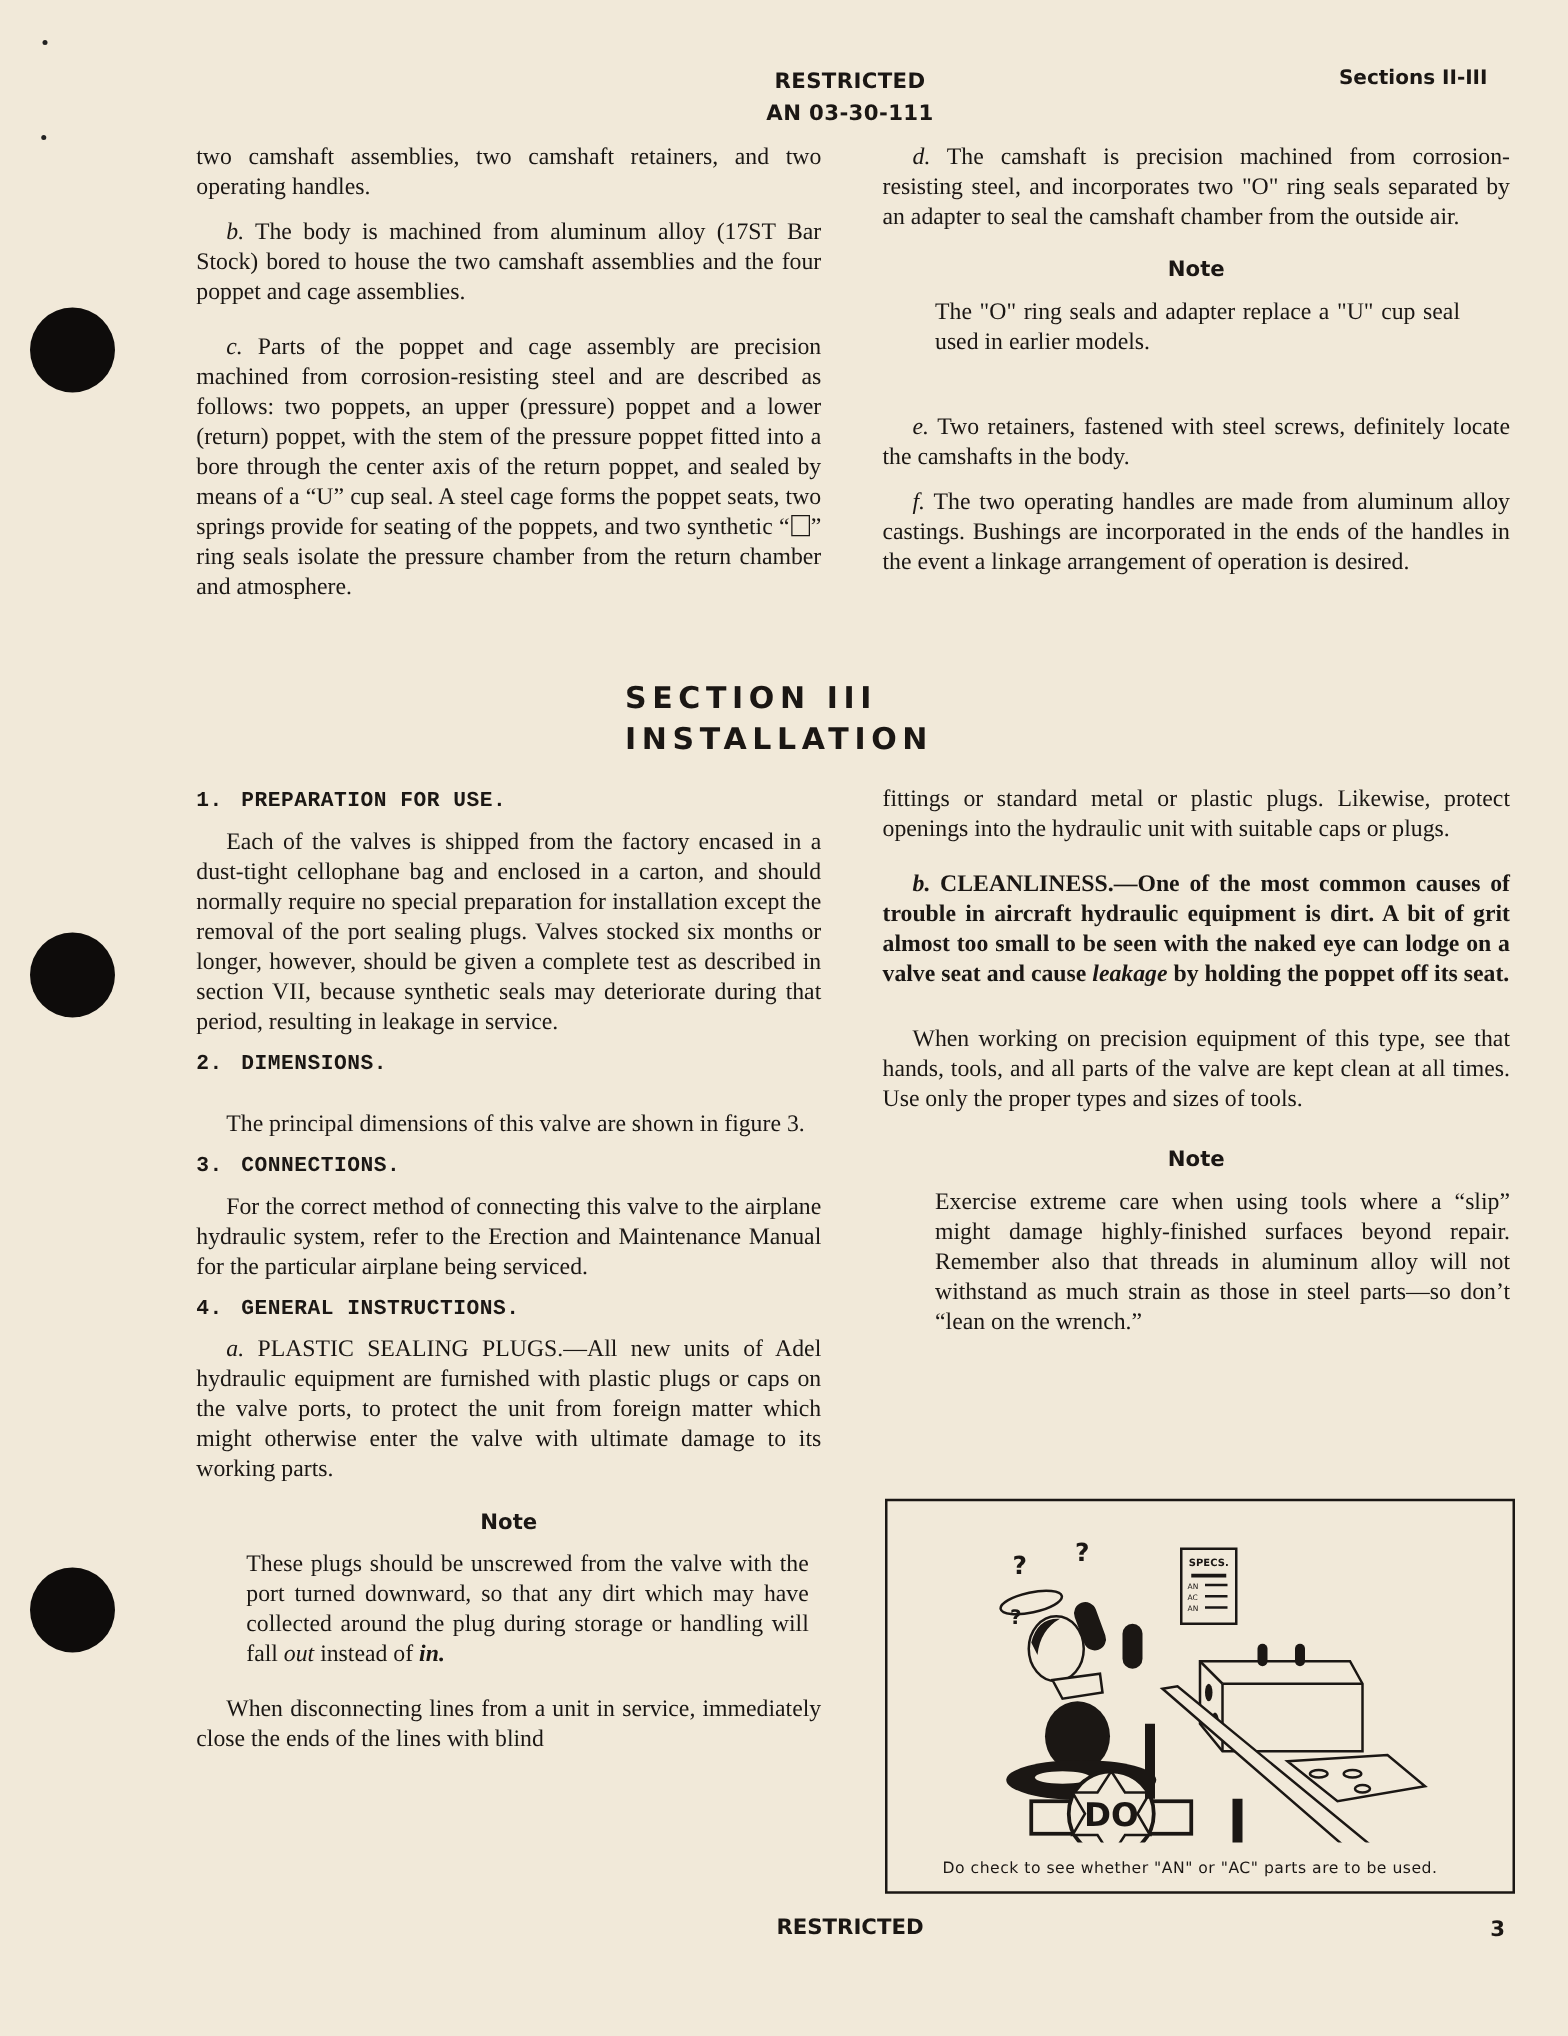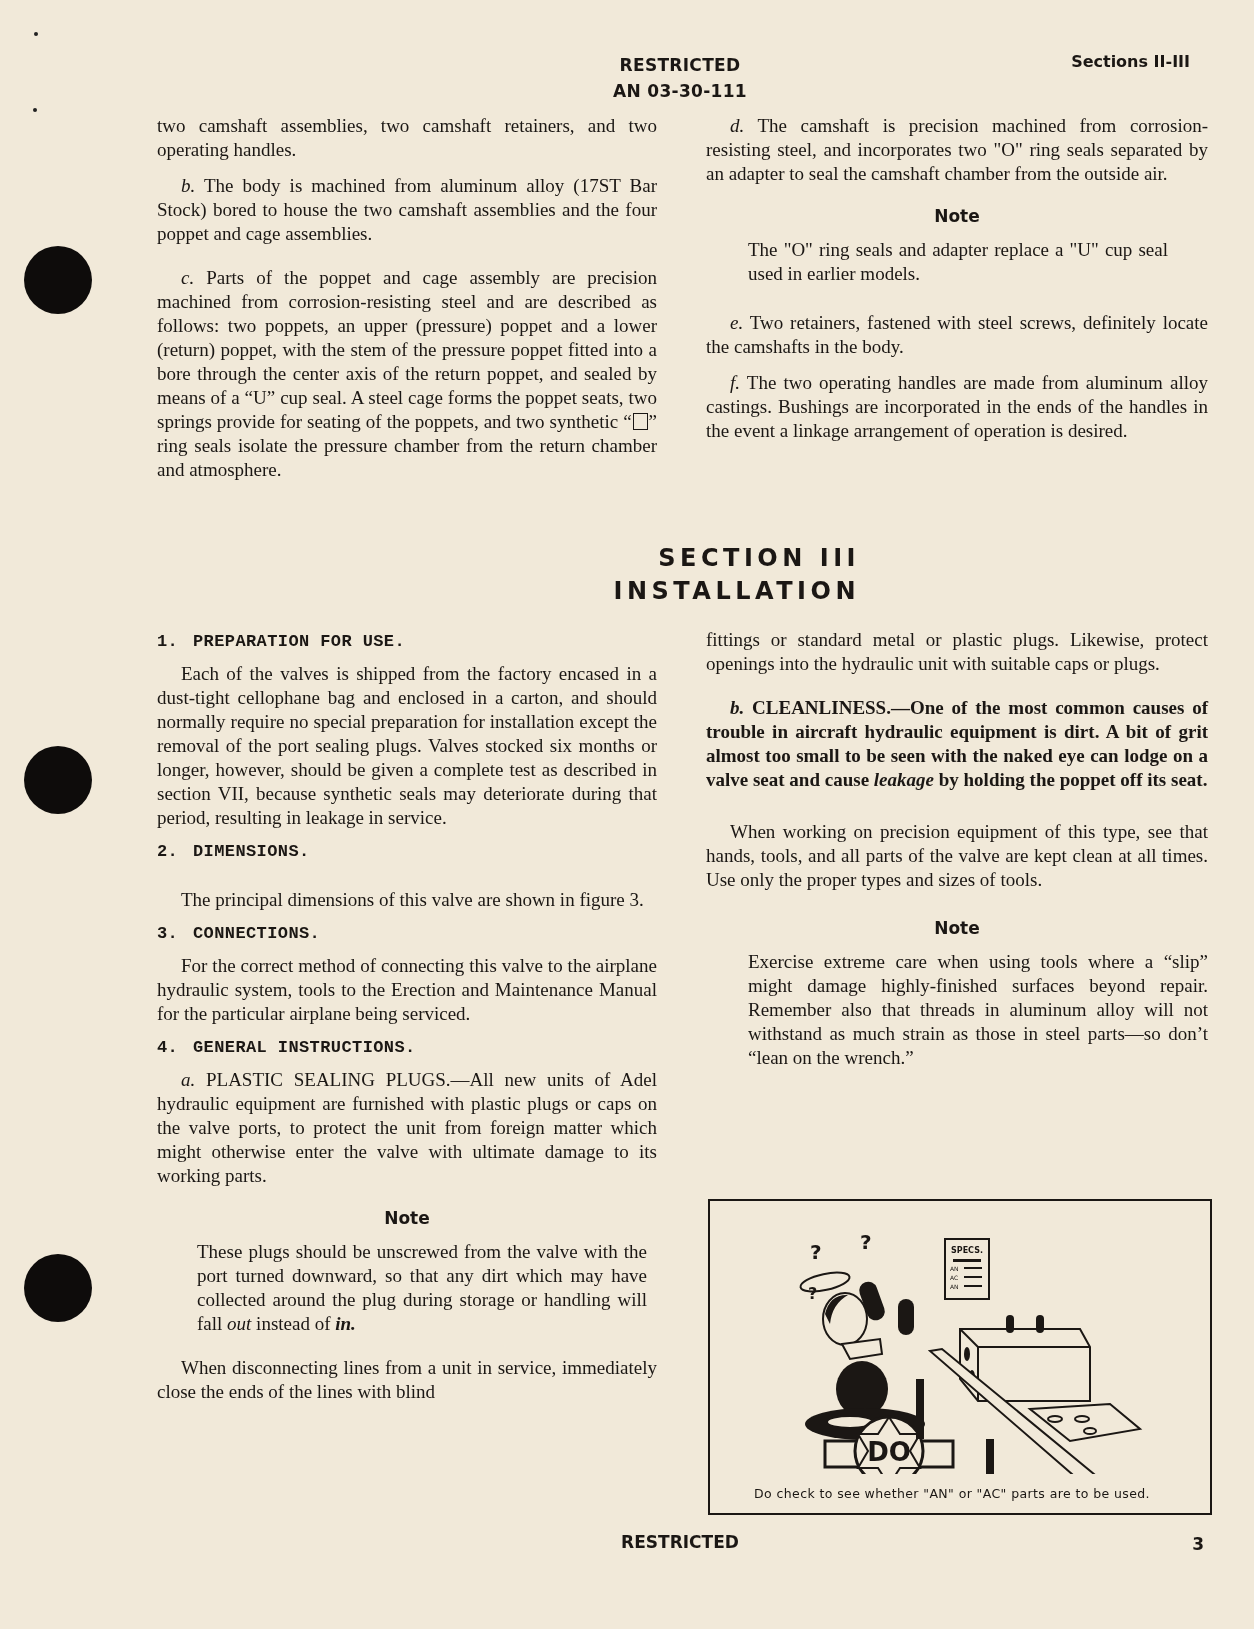--- a/index.html
+++ b/index.html
@@ -19,21 +19,21 @@
   .col-left { left: 157px; width: 500px; }
   .col-right { left: 706px; width: 502px; }
   p { margin: 0; text-align: justify; }
   .ind { text-indent: 24px; }
   .gap { margin-top: 12px; }
   .gap2 { margin-top: 20px; }
   .it { font-style: italic; }
   .note-title { text-align: center; font-family: "DejaVu Sans", "Liberation Sans", sans-serif; font-weight: bold; font-size: 17px; margin: 18px 0 10px; }
   .note-body { margin-left: 42px; margin-right: 0; }
   .box-char { display: inline-block; width: 13px; height: 15px; border: 1.5px solid #1b1714; vertical-align: -2px; margin: 0 1px; }
-  .sec-wrap { position: absolute; left: 500px; width: 360px; top: 542px; text-align: right;
+  .sec-wrap { position: absolute; left: 500px; width: 360px; top: 542px; text-align: left;
     font-family: "DejaVu Sans", "Liberation Sans", sans-serif; font-weight: 900; font-size: 24px; letter-spacing: 4.5px; line-height: 33px; }
   h3 { margin: 0; font-family: Liberation Mono, monospace; font-weight: bold; font-size: 17px; letter-spacing: 0.4px; line-height: 24px; }
   h3 .num { display: inline-block; width: 36px; }
   .figure { position: absolute; left: 708px; top: 1199px; width: 500px; height: 312px; border: 2px solid #1b1714; }
   .fig-caption { position: absolute; left: 0; right: 16px; bottom: 12px; text-align: center;
     font-family: "DejaVu Sans", "Liberation Sans", sans-serif; font-size: 12.5px; letter-spacing: 0.4px; }
   .fig-art { position: absolute; left: 60px; top: 18px; width: 380px; height: 255px; }
   .footer-center { position: absolute; left: 560px; width: 240px; top: 1532px; text-align: center;
     font-family: "DejaVu Sans", "Liberation Sans", sans-serif; font-weight: bold; font-size: 17px; }
   .footer-right { position: absolute; right: 50px; top: 1534px; font-family: "DejaVu Sans", "Liberation Sans", sans-serif; font-weight: bold; font-size: 17px; }
@@ -58,36 +58,36 @@
   <div class="col col-left" style="top:114px;">
     <p>two camshaft assemblies, two camshaft retainers, and two operating handles.</p>
     <p class="ind gap"><span class="it">b.</span> <span>The body is machined from aluminum alloy (17ST Bar Stock) bored to house the two camshaft assemblies and the four poppet and cage assemblies.</span></p>
     <p class="ind gap2"><span class="it">c.</span> <span>Parts of the poppet and cage assembly are precision machined from corrosion-resisting steel and are described as follows: two poppets, an upper (pressure) poppet and a lower (return) poppet, with the stem of the pressure poppet fitted into a bore through the center axis of the return poppet, and sealed by means of a “U” cup seal. A steel cage forms the poppet seats, two springs provide for seating of the poppets, and two synthetic “</span><span class="box-char"></span><span>” ring seals isolate the pressure chamber from the return chamber and atmosphere.</span></p>
   </div>
 
   <div class="col col-right" style="top:114px;">
     <p class="ind"><span class="it">d.</span> <span>The camshaft is precision machined from corrosion-resisting steel, and incorporates two "O" ring seals separated by an adapter to seal the camshaft chamber from the outside air.</span></p>
     <div class="note-title">Note</div>
     <p class="note-body" style="margin-right:40px;">The "O" ring seals and adapter replace a "U" cup seal used in earlier models.</p>
-    <p class="ind" style="margin-top:25px;"><span class="it">e.</span> <span>Two retainers, fastened with steel screws, definitely locate the camshafts in the body.</span></p>
+    <p class="ind" style="margin-top:44px;"><span class="it">e.</span> <span>Two retainers, fastened with steel screws, definitely locate the camshafts in the body.</span></p>
     <p class="ind gap"><span class="it">f.</span> <span>The two operating handles are made from aluminum alloy castings. Bushings are incorporated in the ends of the handles in the event a linkage arrangement of operation is desired.</span></p>
   </div>
 
   <div class="sec-wrap">
     <div>SECTION III</div>
     <div>INSTALLATION</div>
   </div>
 
   <div class="col col-left" style="top:630px;">
     <h3><span class="num">1.</span><span>PREPARATION FOR USE.</span></h3>
     <p class="ind" style="margin-top:8px;">Each of the valves is shipped from the factory encased in a dust-tight cellophane bag and enclosed in a carton, and should normally require no special preparation for installation except the removal of the port sealing plugs. Valves stocked six months or longer, however, should be given a complete test as described in section VII, because synthetic seals may deteriorate during that period, resulting in leakage in service.</p>
     <h3 style="margin-top:10px;"><span class="num">2.</span><span>DIMENSIONS.</span></h3>
     <p class="ind" style="margin-top:24px;">The principal dimensions of this valve are shown in figure 3.</p>
     <h3 style="margin-top:10px;"><span class="num">3.</span><span>CONNECTIONS.</span></h3>
-    <p class="ind" style="margin-top:8px;">For the correct method of connecting this valve to the airplane hydraulic system, tools to the Erection and Maintenance Manual for the particular airplane being serviced.</p>
+    <p class="ind" style="margin-top:8px;">For the correct method of connecting this valve to the airplane hydraulic system, refer to the Erection and Maintenance Manual for the particular airplane being serviced.</p>
     <h3 style="margin-top:10px;"><span class="num">4.</span><span>GENERAL INSTRUCTIONS.</span></h3>
     <p class="ind" style="margin-top:8px;"><span class="it">a.</span> <span>PLASTIC SEALING PLUGS.—All new units of Adel hydraulic equipment are furnished with plastic plugs or caps on the valve ports, to protect the unit from foreign matter which might otherwise enter the valve with ultimate damage to its working parts.</span></p>
     <div class="note-title">Note</div>
     <p class="note-body" style="margin-left:40px;margin-right:10px;"><span>These plugs should be unscrewed from the valve with the port turned downward, so that any dirt which may have collected around the plug during storage or handling will fall</span> <span class="it">out</span> <span>instead of</span> <span class="it" style="font-weight:bold;">in.</span></p>
     <p class="ind" style="margin-top:20px;">When disconnecting lines from a unit in service, immediately close the ends of the lines with blind</p>
   </div>
 
   <div class="col col-right" style="top:628px;">
     <p>fittings or standard metal or plastic plugs. Likewise, protect openings into the hydraulic unit with suitable caps or plugs.</p>
     <p class="ind" style="margin-top:20px;font-weight:bold;"><span class="it">b.</span> <span>CLEANLINESS.—One of the most common causes of trouble in aircraft hydraulic equipment is dirt. A bit of grit almost too small to be seen with the naked eye can lodge on a valve seat and cause</span> <span class="it">leakage</span> <span>by holding the poppet off its seat.</span></p>

